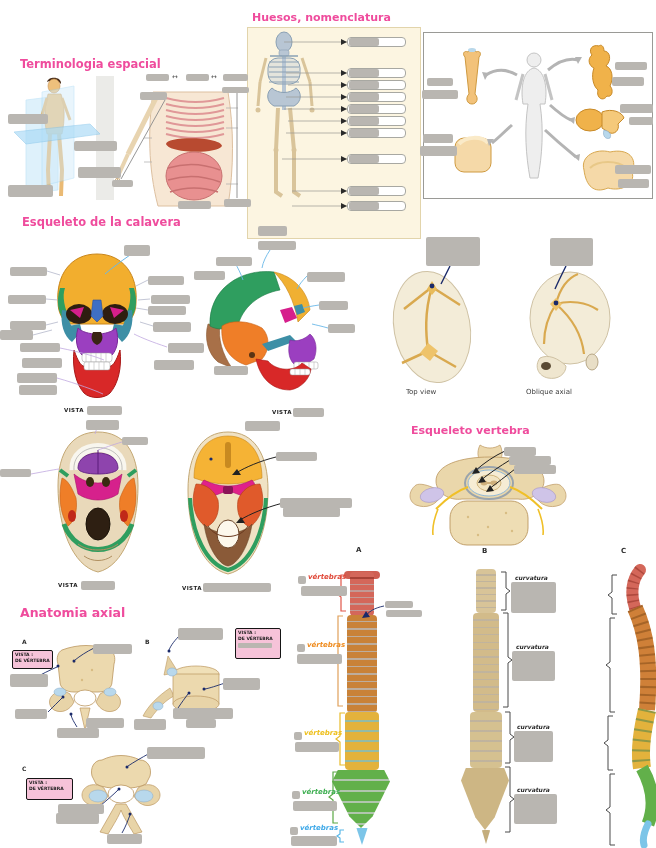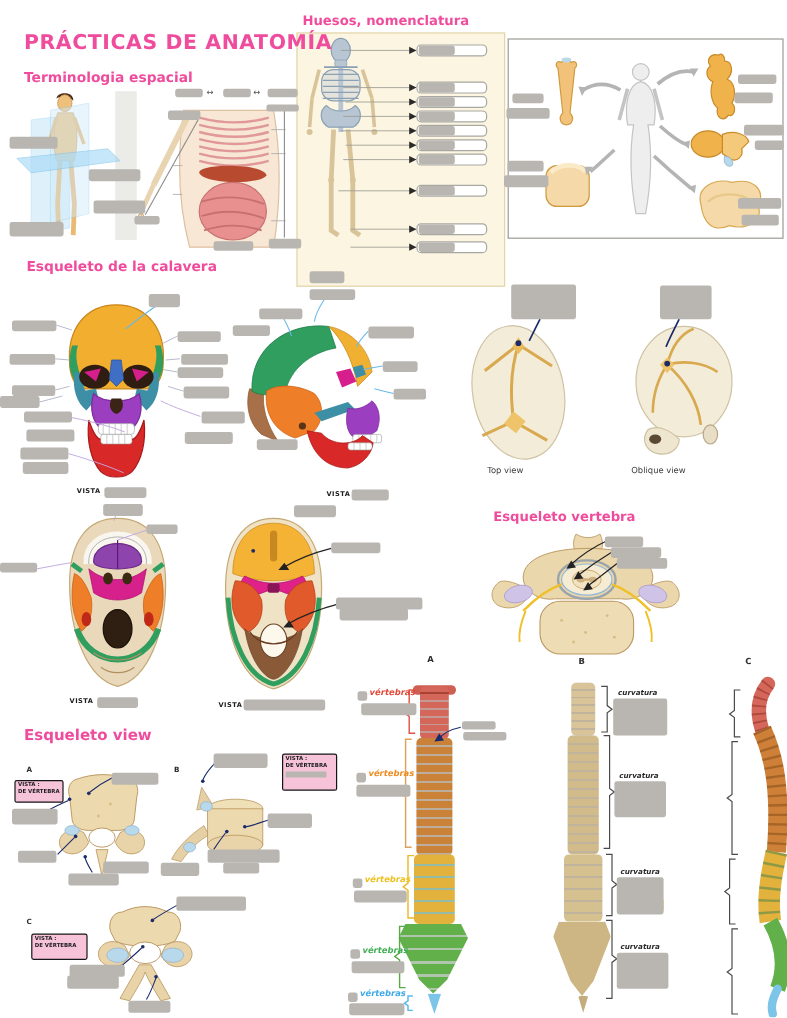--- a/index.html
+++ b/index.html
@@ -421,26 +421,25 @@
     <g stroke="#4a4a4a" stroke-width="1" fill="none">
       <path d="M617,575 h-5 v17 l-4,3 4,3 v16 h5"></path>
         <path d="M615,618 h-5 v44 l-4,3 4,3 v44 h5"></path>
       <path d="M613,716 h-5 v24 l-4,3 4,3 v24 h5"></path>
         <path d="M615,774 h-5 v33 l-4,3 4,3 v32 h5"></path>
     </g>
 
     <rect x="549" y="750" width="4" height="9" fill="#f2c230"></rect>
   </svg>
 
-  <h1 class="hd title" style="left:20px;top:26px">PRÁCTICAS DE ANATOMÍA</h1>
   <div class="hd sub" style="left:20px;top:57px">Terminologia espacial</div>
   <div class="hd" style="left:252px;top:11px;font-size:11px">Huesos, nomenclatura</div>
   <div class="hd sub" style="left:22px;top:215px">Esqueleto de la calavera</div>
   <div class="hd" style="left:411px;top:424px;font-size:11px">Esqueleto vertebra</div>
-  <div class="hd" style="left:20px;top:605px;font-size:12.5px">Esqueleto view</div>
+  <div class="hd" style="left:20px;top:605px;font-size:12.5px">Anatomia axial</div>
 
   <span class="abs" style="left:172px;top:73px;font-size:7px;color:#555">↔</span>
   <span class="abs" style="left:211px;top:73px;font-size:7px;color:#555">↔</span>
 
   <div class="redact" style="left:8px;top:114px;width:40px;height:10px"></div>
   <div class="redact" style="left:74px;top:141px;width:43px;height:10px"></div>
   <div class="redact" style="left:78px;top:167px;width:43px;height:11px"></div>
   <div class="redact" style="left:8px;top:185px;width:45px;height:12px"></div>
 
   <div class="redact" style="left:146px;top:74px;width:23px;height:7px"></div>
@@ -548,21 +547,21 @@
   <span class="vista" style="left:64px;top:407px">VISTA</span>
   <div class="redact" style="left:87px;top:406px;width:35px;height:9px"></div>
   <span class="vista" style="left:272px;top:409px">VISTA</span>
   <div class="redact" style="left:293px;top:408px;width:31px;height:9px"></div>
   <span class="vista" style="left:58px;top:582px">VISTA</span>
   <div class="redact" style="left:81px;top:581px;width:34px;height:9px"></div>
   <span class="vista" style="left:182px;top:585px">VISTA</span>
   <div class="redact" style="left:203px;top:583px;width:68px;height:9px"></div>
 
   <span class="cap" style="left:406px;top:388px">Top view</span>
-  <span class="cap" style="left:526px;top:388px">Oblique view</span>
+  <span class="cap" style="left:526px;top:388px">Oblique axial</span>
 
   <span class="letter" style="left:356px;top:546px">A</span>
   <span class="letter" style="left:482px;top:547px">B</span>
   <span class="letter" style="left:621px;top:547px">C</span>
 
   <div class="redact" style="left:298px;top:576px;width:8px;height:8px"></div>
   <span class="handlbl" style="left:308px;top:573px;color:#e04838">vértebras</span>
   <div class="redact" style="left:301px;top:586px;width:46px;height:10px"></div>
   <div class="redact" style="left:297px;top:644px;width:8px;height:8px"></div>
   <span class="handlbl" style="left:307px;top:641px;color:#ef8c1f">vértebras</span>

